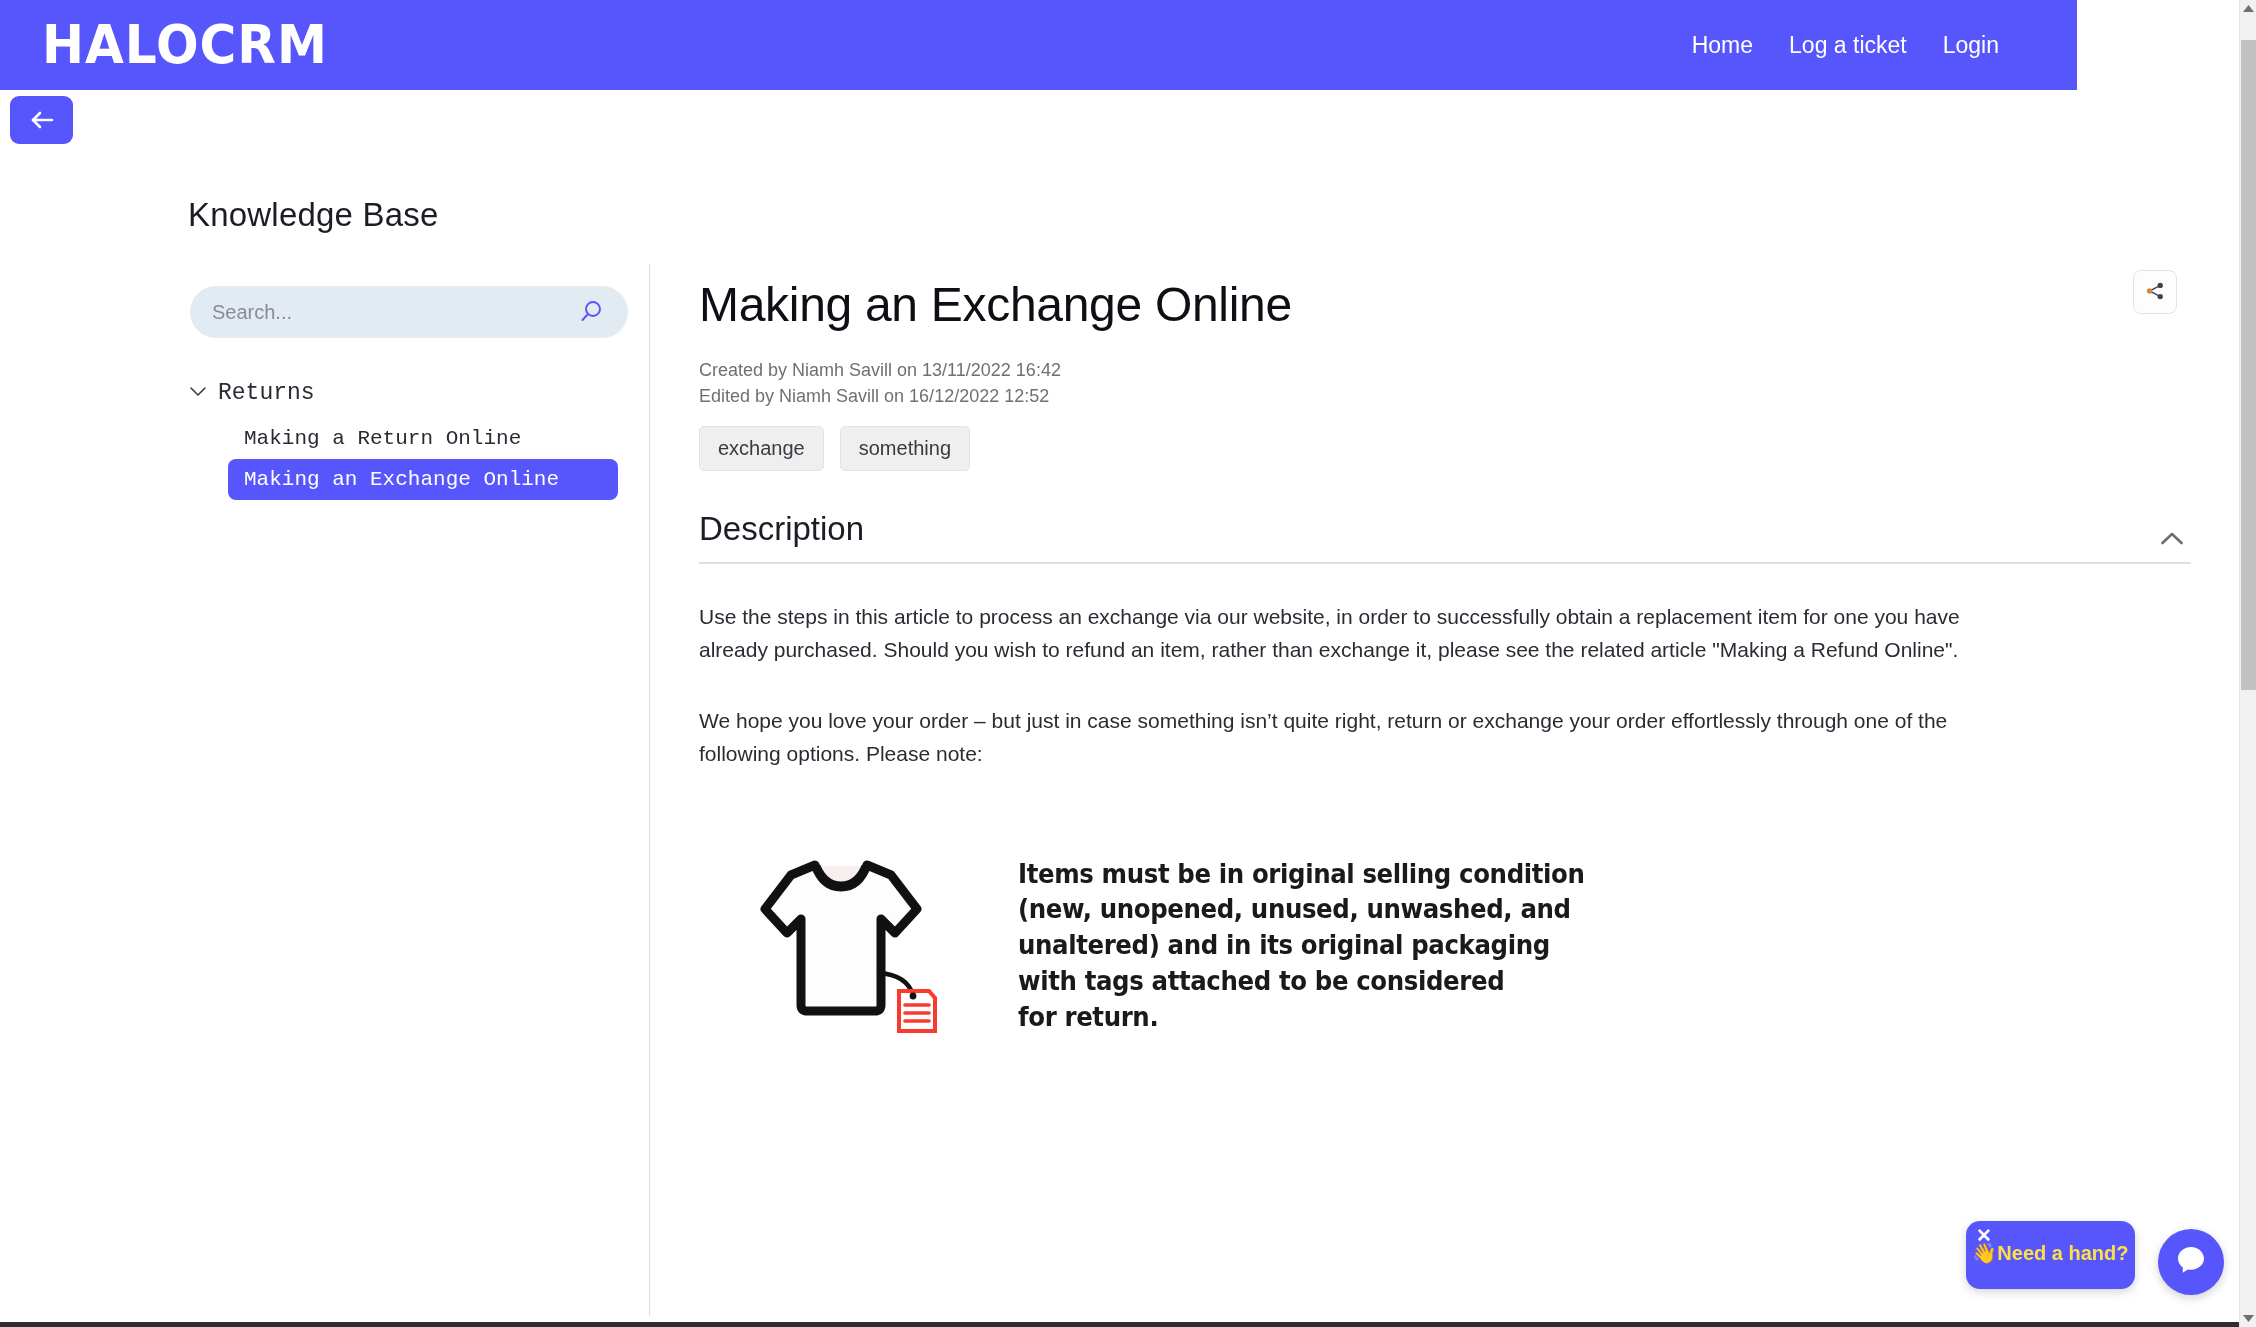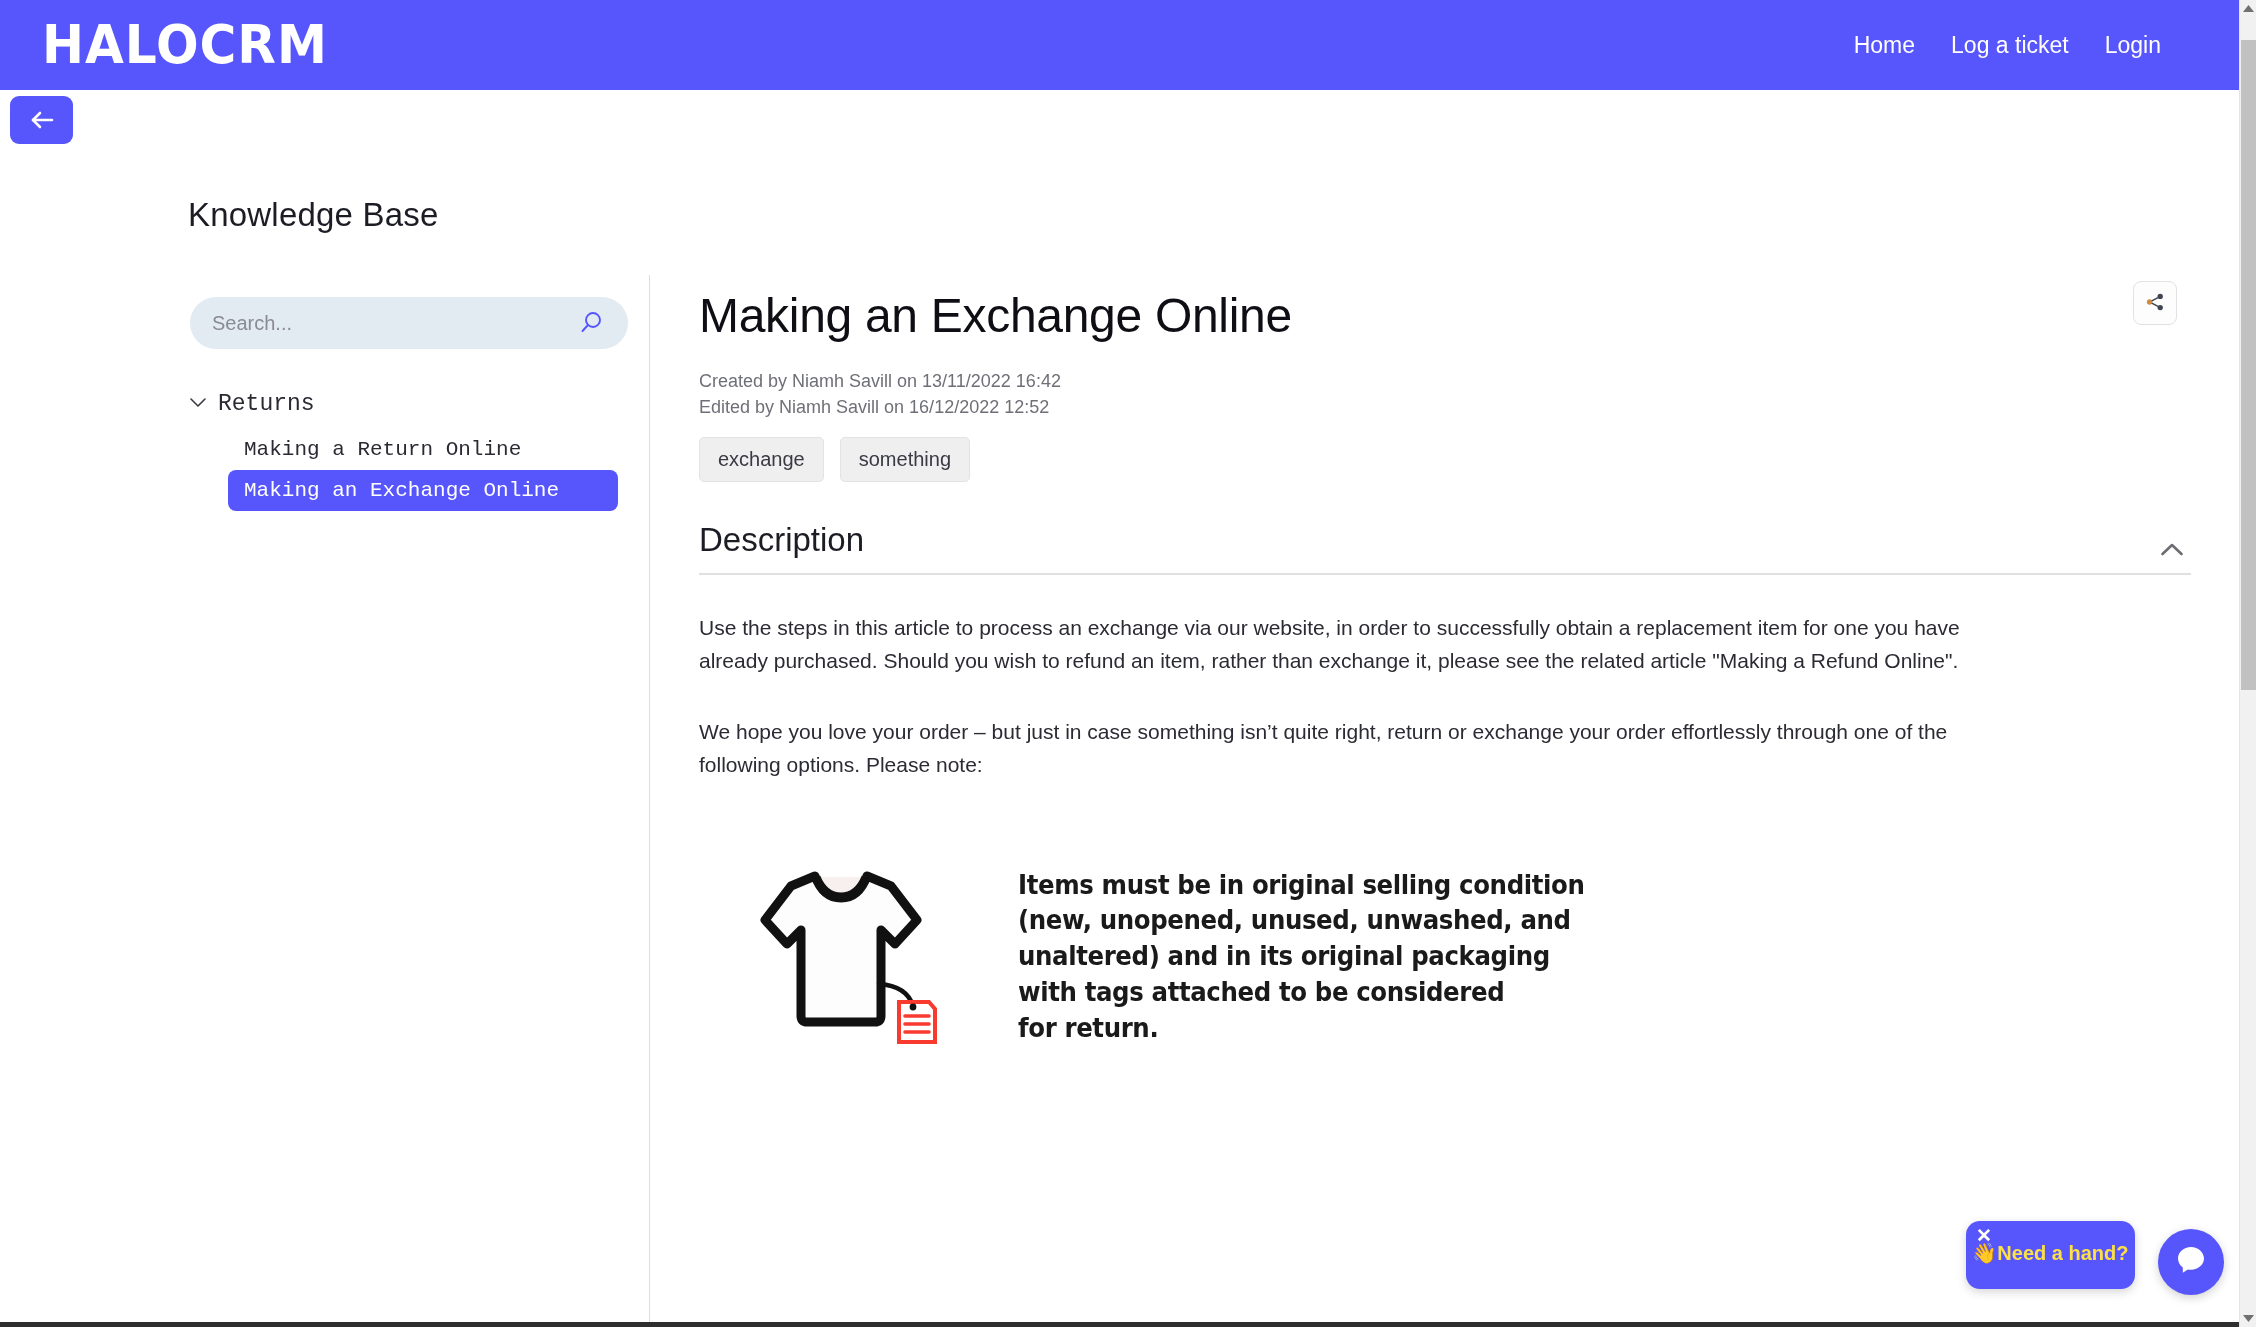--- a/index.html
+++ b/index.html
@@ -8,21 +8,21 @@
     height: 1327px;
     overflow: hidden;
     background: #ffffff;
     font-family: "Liberation Sans", sans-serif;
   }
 
   
   .topbar {
     position: absolute;
     top: 0; left: 0;
-    width: 2239px;
+    width: 2077px;
     height: 90px;
     background: #5755FC;
     display: flex;
     align-items: center;
   }
   .brand {
     margin-left: 42px;
     color: #ffffff;
     font-size: 54px;
     font-weight: 700;
@@ -67,21 +67,21 @@
     position: absolute;
     top: 196px; left: 188px;
     font-size: 33px;
     color: #1c1c25;
     font-weight: 400;
     letter-spacing: 0.2px;
   }
 
   .layout {
     position: absolute;
-    top: 275px; left: 0;
+    top: 264px; left: 0;
     width: 2239px;
     height: 1052px;
   }
 
   
   .sidebar {
     position: absolute;
     top: 0; left: 0;
     width: 650px;
     height: 1052px;

